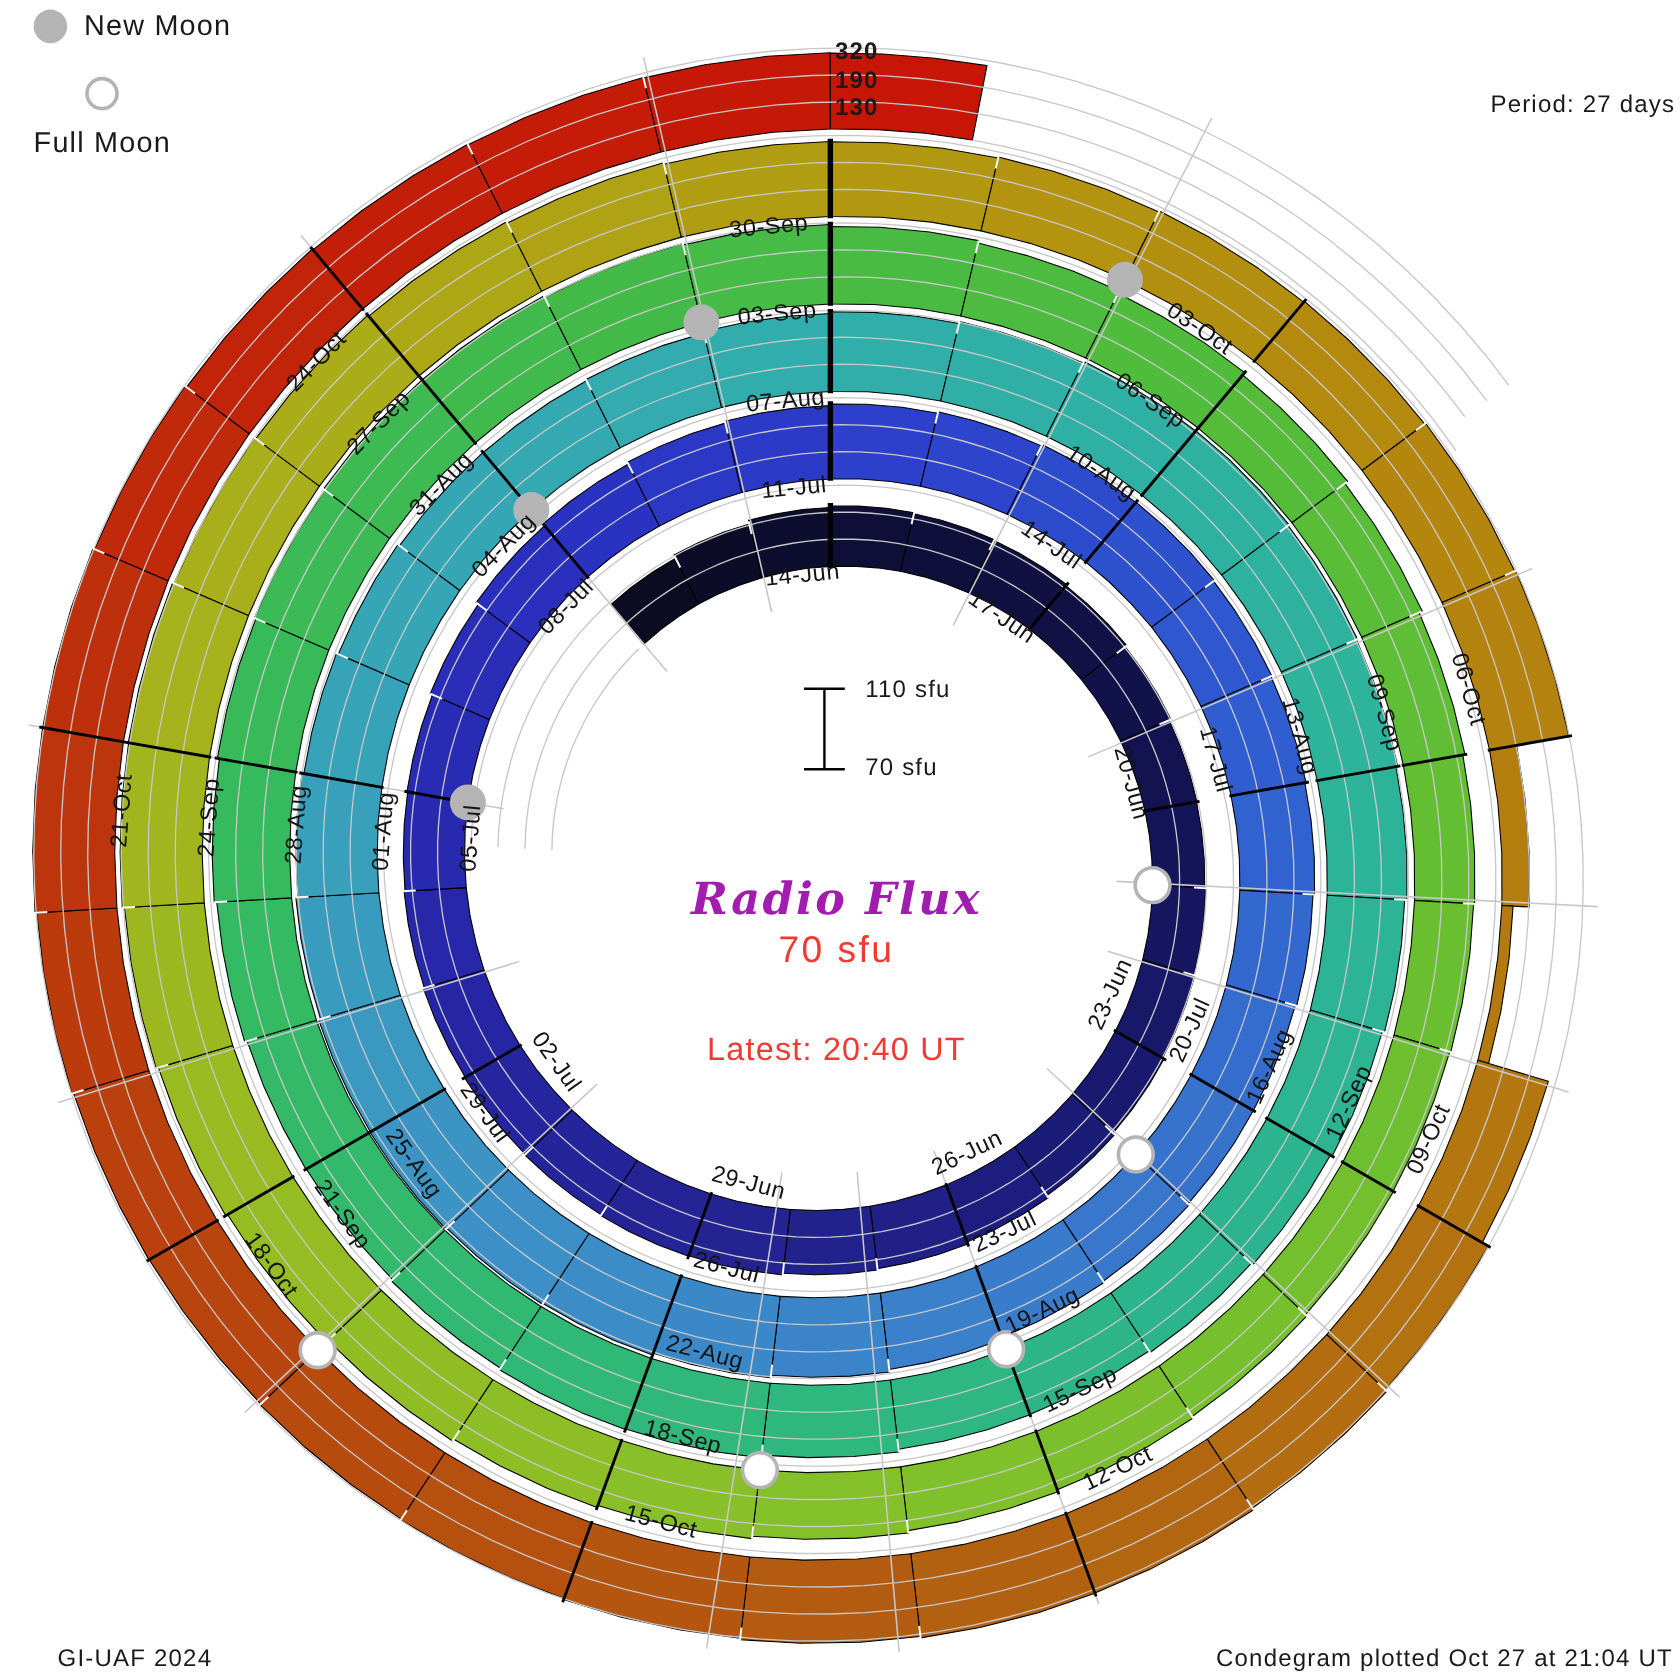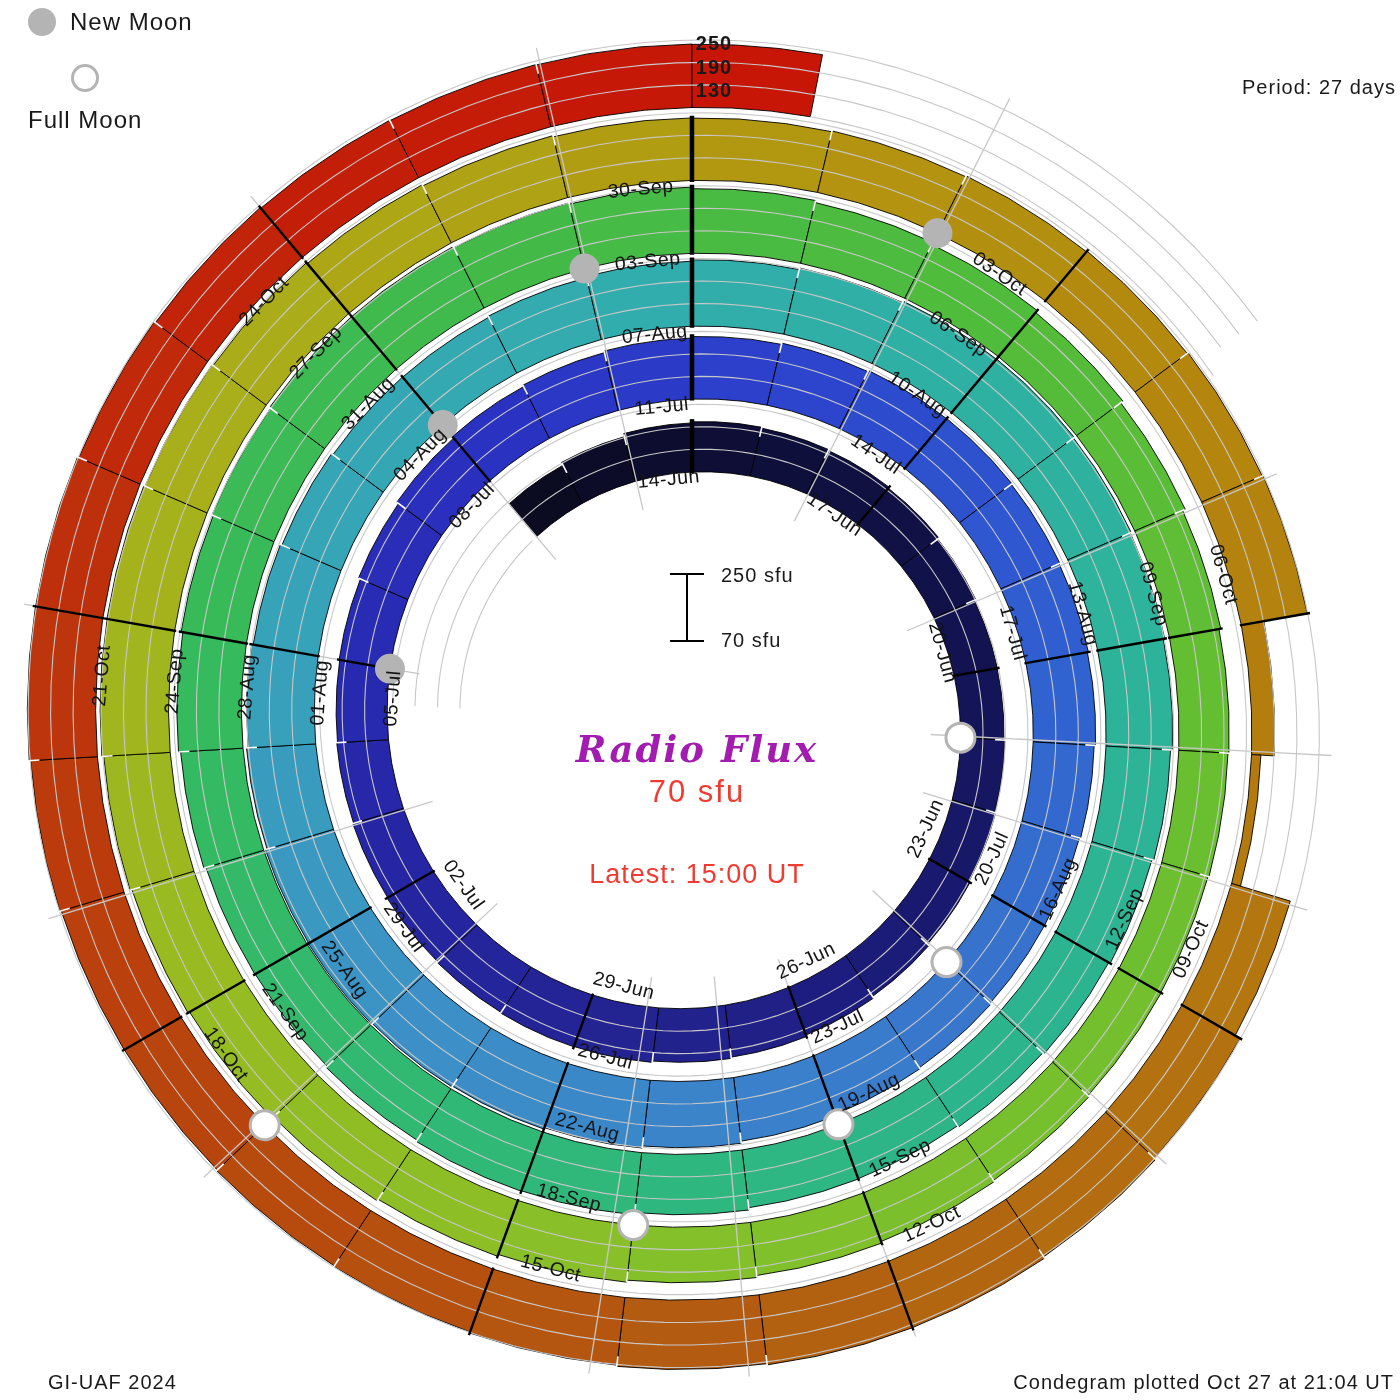--- a/index.html
+++ b/index.html
@@ -383,26 +383,26 @@
     <div class="legend-circle new"></div>
     <div class="legend-label">New Moon</div>
   </div>
   <div class="ovl legend-row" style="left:28px;top:64px;flex-direction:column;">
     <div class="legend-circle full"></div>
     <div class="legend-label">Full Moon</div>
   </div>
 
   <div class="ovl corner" style="right:4px;top:76px;">Period: 27 days</div>
 
-  <div class="ovl rscale" style="left:684px;top:32px;">250</div>
+  <div class="ovl rscale" style="left:684px;top:32px;">320</div>
   <div class="ovl rscale" style="left:684px;top:56px;">190</div>
   <div class="ovl rscale" style="left:684px;top:79px;">130</div>
 
-  <div class="ovl sbar-label" style="left:721px;top:564px;">250 sfu</div>
+  <div class="ovl sbar-label" style="left:721px;top:564px;">110 sfu</div>
   <div class="ovl sbar-label" style="left:721px;top:629px;">70 sfu</div>
 
   <div class="ovl ctext accent title-line" style="top: 731px; color: #a21caf;">Radio Flux</div>
   <div class="ovl ctext accent big-val" style="top: 774px; color: rgb(239, 59, 49);">70 sfu</div>
-  <div class="ovl ctext accent latest" style="top: 860px; color: rgb(239, 59, 49);">Latest: 15:00 UT</div>
+  <div class="ovl ctext accent latest" style="top: 860px; color: rgb(239, 59, 49);">Latest: 20:40 UT</div>
 
   <div class="ovl corner" style="left:12px;bottom:6px;margin-left:36px;">GI-UAF 2024</div>
   <div class="ovl corner" style="right:6px;bottom:6px;">Condegram plotted Oct 27 at 21:04 UT</div>
 </div>
 
 </body></html>

